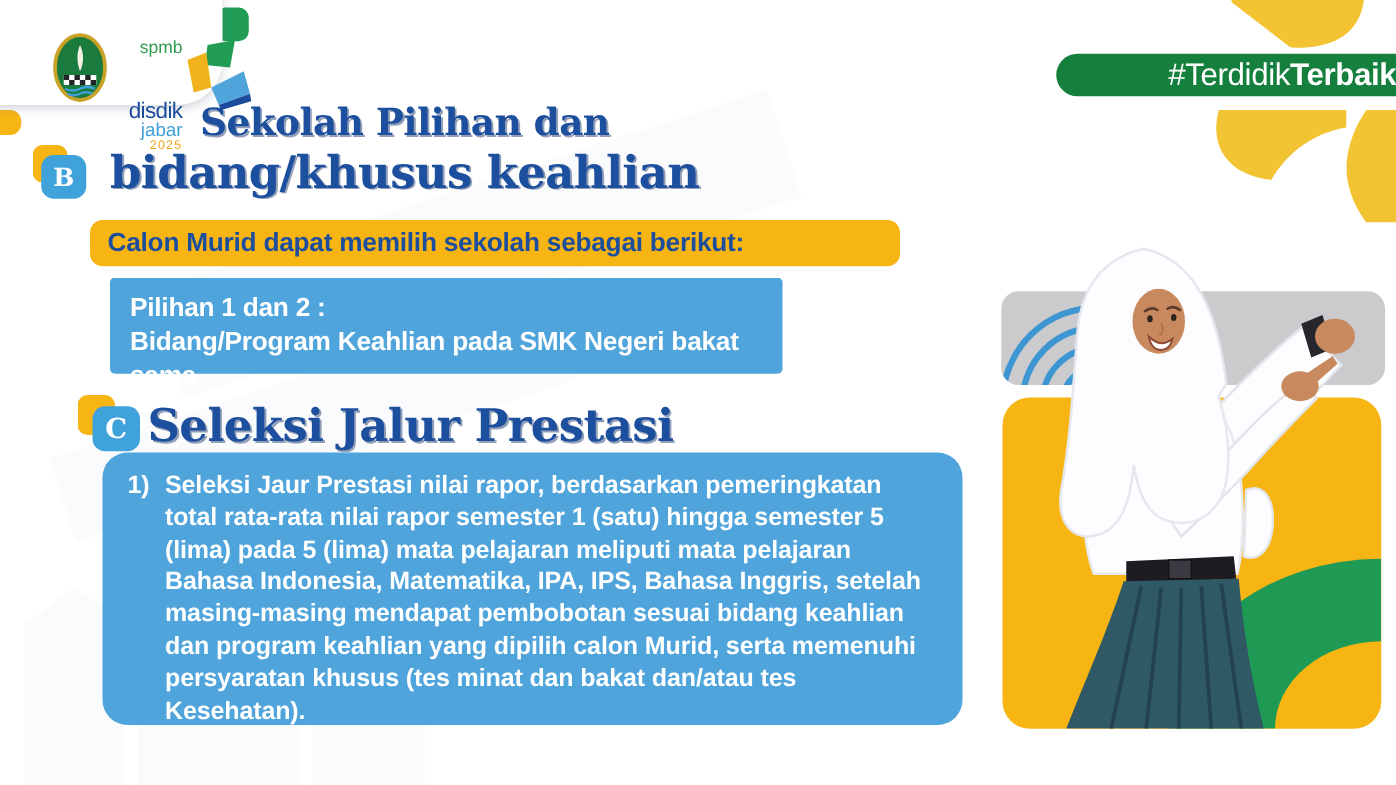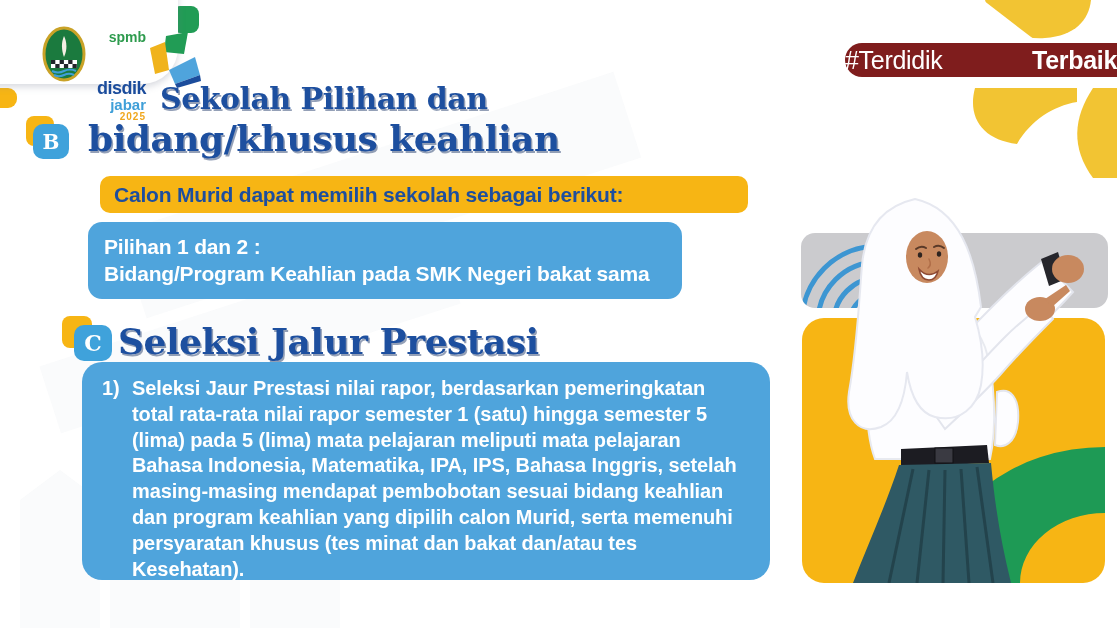--- a/index.html
+++ b/index.html
@@ -14,32 +14,32 @@
   
   .green-chip { position:absolute; left:172px; top:6px; width:27px; height:27px;
     border-radius:8px; background:#219C55; z-index:2; }
   .header-banner {
     position:absolute; left:-26px; top:-18px; width:204px; height:102px;
     background:#ffffff; border-radius:0 0 36px 0;
     box-shadow:0 3px 7px rgba(110,120,140,.28); z-index:3;
   }
   .emblem { position:absolute; left:42px; top:26px; }
   .logo-text { position:absolute; left:90px; top:30px; width:56px; text-align:right;
-    font-weight:bold; line-height:1; }
+    font-weight:normal; line-height:1; }
   .logo-text .l1 { color:#2E9B4E; font-size:14px; }
   .logo-text .l2 { color:#1B4C9C; font-size:18px; letter-spacing:-.5px;margin-top:35px; }
   .logo-text .l3 { color:#3F9FD8; font-size:15px; }
   .logo-text .l4 { color:#F0A71E; font-size:10px; letter-spacing:1px; }
   .book-icon { position:absolute; left:148px; top:32px; }
 
   
   .hashtag {
     position:absolute; left:845px; top:43px; width:272px; height:34px; z-index:2;
-    background:#7f1d1d; border-radius:17px 0 0 17px;
-    display:flex; align-items:center; justify-content:space-between;
+    background:#15803d; border-radius:17px 0 0 17px;
+    display:flex; align-items:center; justify-content:flex-end;
     color:#fff; font-size:25px; letter-spacing:-.3px;
   }
   .hashtag .thin { font-weight:400; }
   .hashtag .fat  { font-weight:800; }
   .flower { position:absolute; left:955px; top:0; z-index:1; }
 
   
   .edge-nub { position:absolute; left:0; top:88px; width:17px; height:20px;
     background:#F7B514; border-radius:0 9px 9px 0; z-index:1; }
 
@@ -56,28 +56,28 @@
 
   
   .title { position:absolute; font-family:"DejaVu Serif", serif; font-weight:bold;
     color:#1D4F9F; text-shadow:1.5px 1.5px 0 rgba(18,44,96,.45); z-index:2; }
   .title-b { left:88px; top:84px; line-height:1; }
   .title-b .t1 { font-size:30px; letter-spacing:-.5px;text-align:center; }
   .title-b .t2 { font-size:36px; letter-spacing:-.5px; margin-top:6px; }
   .title-c { left:118px; top:320px; font-size:36px; letter-spacing:-.5px; }
 
   
-  .hl-banner { position:absolute; left:100px; top:176px; width:648px; height:37px;
+  .hl-banner { position:absolute; left:72px; top:176px; width:648px; height:37px;
     background:#F7B514; border-radius:10px; z-index:2;
     display:flex; align-items:center; padding-left:14px;
     color:#1D4E9E; font-weight:bold; font-size:21px; letter-spacing:-.2px; }
 
   
   .card { position:absolute; background:#4FA4DC; color:#fff; font-weight:bold; z-index:2; }
-  .card-1 { left:88px; top:222px; width:594px; height:77px; border-radius:14px;
+  .card-1 { left:88px; top:222px; width:538px; height:77px; border-radius:4px;
     padding:11px 16px; font-size:21px; line-height:27px; letter-spacing:-.2px; }
   .card-2 { left:82px; top:362px; width:688px; height:218px; border-radius:20px;
     padding:14px 24px 0 20px; font-size:20px; line-height:25.8px; letter-spacing:-.1px; }
   .card-2 .row { display:flex; }
   .card-2 .num { width:30px; flex:0 0 30px; }
   .card-2 .body { flex:1; }
 
   
   .gray-panel { position:absolute; left:801px; top:233px; width:307px; height:75px;
     background:#CBCBCE; border-radius:14px; overflow:hidden; z-index:1; }

